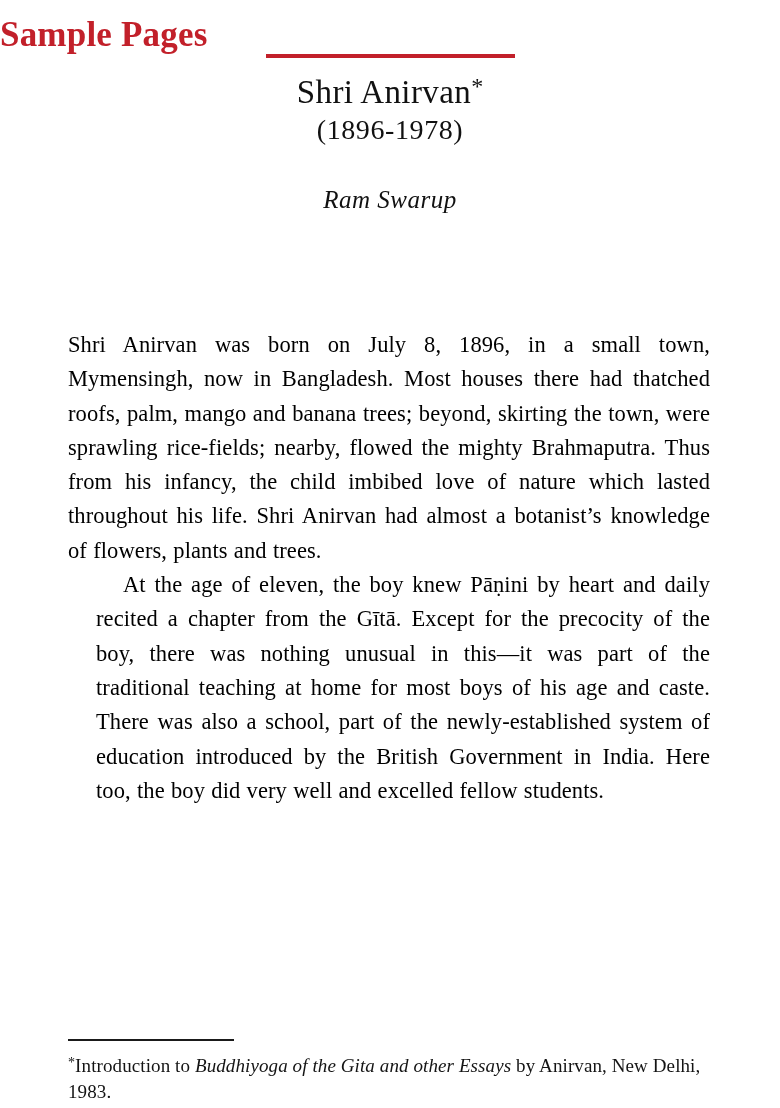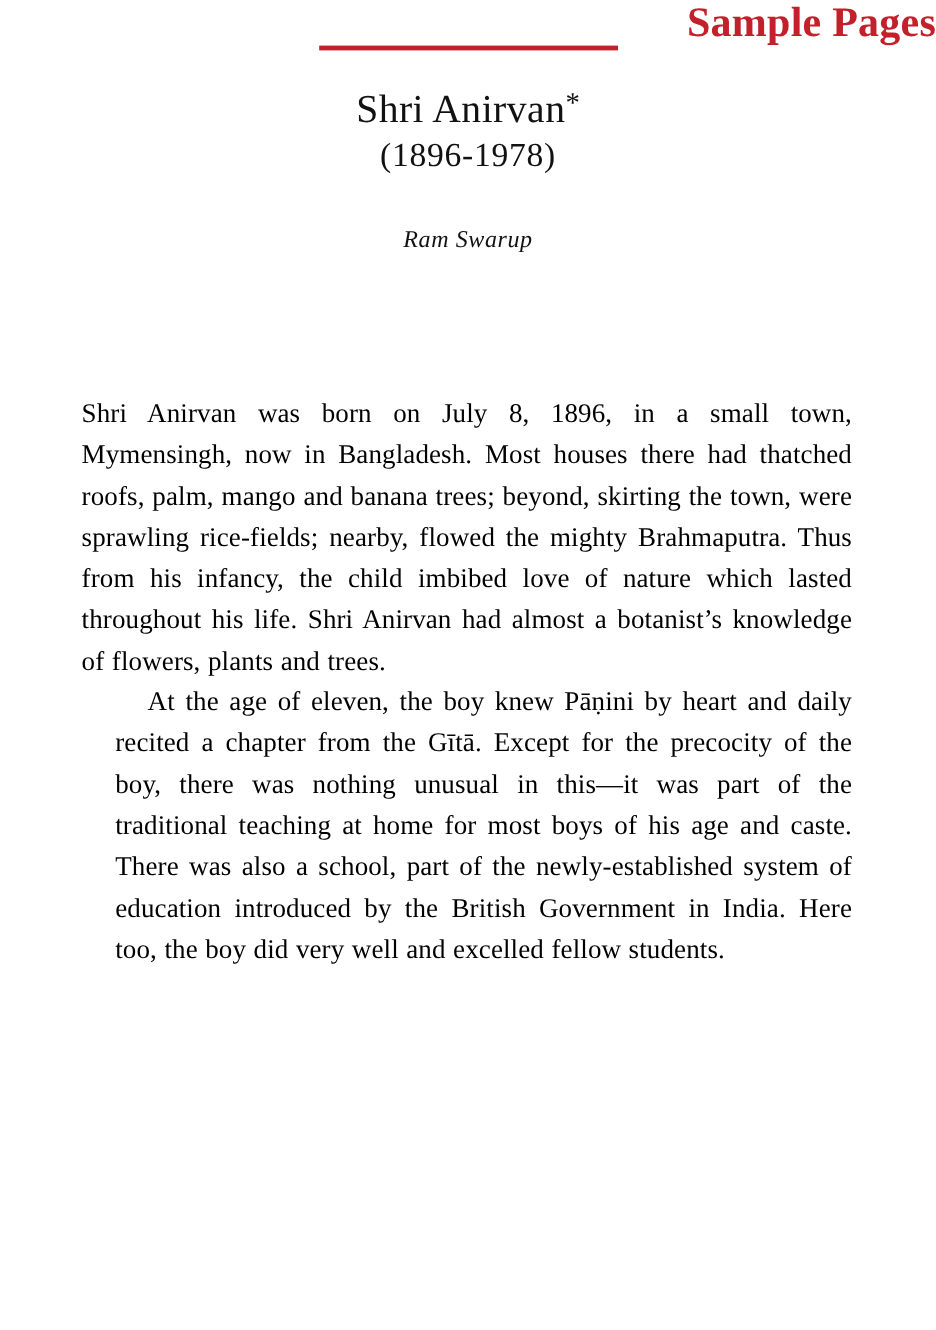--- a/index.html
+++ b/index.html
@@ -16,23 +16,23 @@
     overflow: hidden;
     font-family: "Liberation Serif", "DejaVu Serif", serif;
     color: #111111;
     box-sizing: border-box;
   }
 
   
   .banner {
     position: absolute;
     left: 0;
-    top: 0;
+    top: 16px;
     width: 780px;
-    text-align: right;
+    text-align: left;
   }
   .banner-title {
     display: inline-block;
     font-family: "Liberation Serif", "DejaVu Serif", serif;
     font-weight: bold;
     font-size: 35px;
     line-height: 34px;
     letter-spacing: 0.2px;
     color: #C2202A;
     padding-top: 2px;
@@ -74,21 +74,21 @@
   }
 
   
   .byline {
     position: absolute;
     left: 0;
     top: 184px;
     width: 780px;
     text-align: center;
     font-style: italic;
-    font-size: 20px;
+    font-size: 25px;
     line-height: 32px;
     letter-spacing: 0.5px;
     color: #111111;
   }
 
   
   .body-col {
     position: absolute;
     left: 68px;
     top: 328px;
@@ -157,14 +157,18 @@
     <div class="doc-dates">(1896-1978)</div>
   </div>
 
   <div class="byline">Ram  Swarup</div>
 
   <div class="body-col">
     <p>Shri Anirvan was born on July 8, 1896, in a small town, Mymensingh, now in Bangladesh. Most houses there had thatched roofs, palm, mango and banana trees; beyond, skirting the town, were sprawling rice-fields; nearby, flowed the mighty Brahmaputra. Thus from his infancy, the child imbibed love of nature which lasted throughout his life. Shri Anirvan had almost a botanist’s knowledge of flowers, plants and trees.</p>
     <p class="indent">At the age of eleven, the boy knew Pāṇini by heart and daily recited a chapter from the Gītā. Except for the precocity of the boy, there was nothing unusual in this—it was part of the traditional teaching at home for most boys of his age and caste. There was also a school, part of the newly-established system of education introduced by the British Government in India. Here too, the boy did very well and excelled fellow students.</p>
   </div>
 
+  <div class="footnote">
+    <div class="footnote-rule"></div>
+    <div class="footnote-text"><span class="fn-marker">*</span><span>Introduction to </span><span class="fn-title">Buddhiyoga of the Gita and other Essays</span><span> by Anirvan, New Delhi, 1983.</span></div>
+  </div>
 
 </div>
 
 </body></html>

